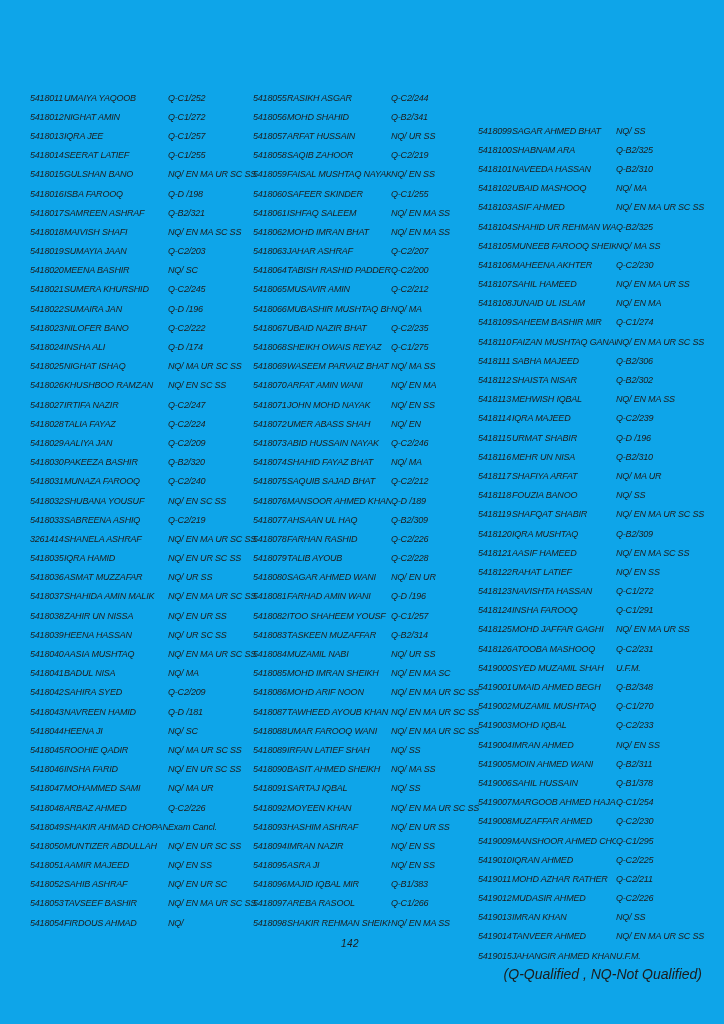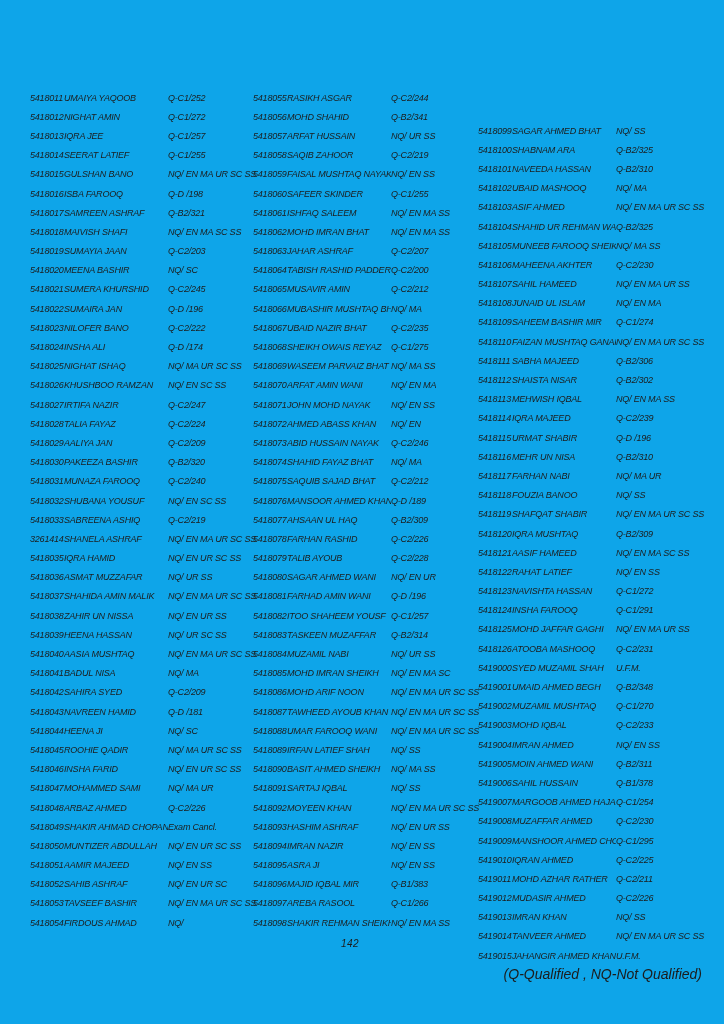--- a/index.html
+++ b/index.html
@@ -362,21 +362,21 @@
         <span class="name">ARFAT AMIN WANI</span>
         <span class="code">NQ/ EN MA</span>
       </div>
       <div class="row">
         <span class="roll">5418071</span>
         <span class="name">JOHN MOHD NAYAK</span>
         <span class="code">NQ/ EN SS</span>
       </div>
       <div class="row">
         <span class="roll">5418072</span>
-        <span class="name">AHMED ABASS KHAN</span>
+        <span class="name">UMER ABASS SHAH</span>
         <span class="code">NQ/ EN</span>
       </div>
       <div class="row">
         <span class="roll">5418073</span>
         <span class="name">ABID HUSSAIN NAYAK</span>
         <span class="code">Q-C2/246</span>
       </div>
       <div class="row">
         <span class="roll">5418074</span>
         <span class="name">SHAHID FAYAZ BHAT</span>
@@ -589,21 +589,21 @@
         <span class="name">URMAT SHABIR</span>
         <span class="code">Q-D /196</span>
       </div>
       <div class="row">
         <span class="roll">5418116</span>
         <span class="name">MEHR UN NISA</span>
         <span class="code">Q-B2/310</span>
       </div>
       <div class="row">
         <span class="roll">5418117</span>
-        <span class="name">FARHAN NABI</span>
+        <span class="name">SHAFIYA ARFAT</span>
         <span class="code">NQ/ MA UR</span>
       </div>
       <div class="row">
         <span class="roll">5418118</span>
         <span class="name">FOUZIA BANOO</span>
         <span class="code">NQ/ SS</span>
       </div>
       <div class="row">
         <span class="roll">5418119</span>
         <span class="name">SHAFQAT SHABIR</span>

